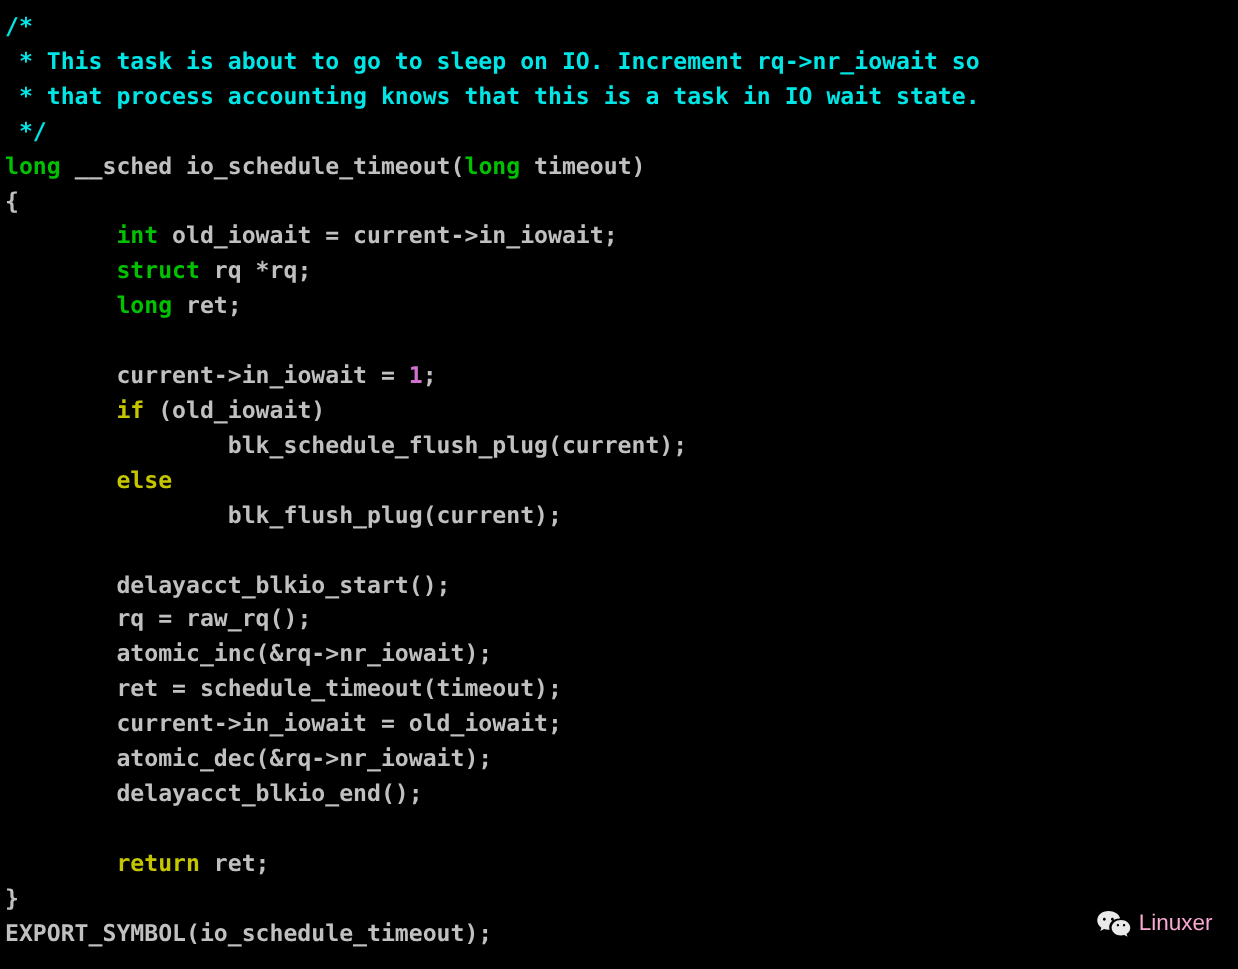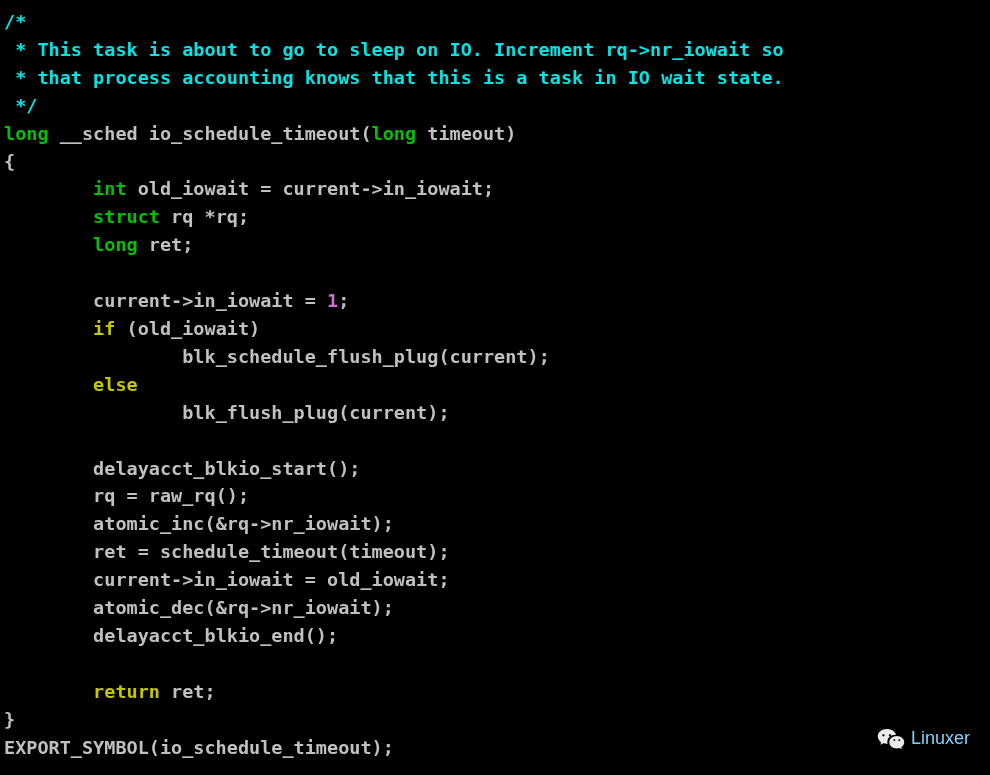--- a/index.html
+++ b/index.html
@@ -20,21 +20,21 @@
   }
   .c  { color: #00e5e5; }        
   .kw { color: #00c200; }        
   .kw2{ color: #c5c500; }        
   .num{ color: #d070d0; }        
   .txt{ color: #c0c0c0; }        
   .watermark {
     position: absolute;
     right: 20px;
     bottom: 22px;
-    color: #7dd3fc;
+    color: #f9a8d4;
     font-family: sans-serif;
     font-size: 18px;
     font-weight: normal;
     display: flex;
     align-items: center;
     gap: 6px;
   }
   .watermark svg { width: 28px; height: 24px; fill: #eaeaea; display:block; }
 </style>
 </head>

